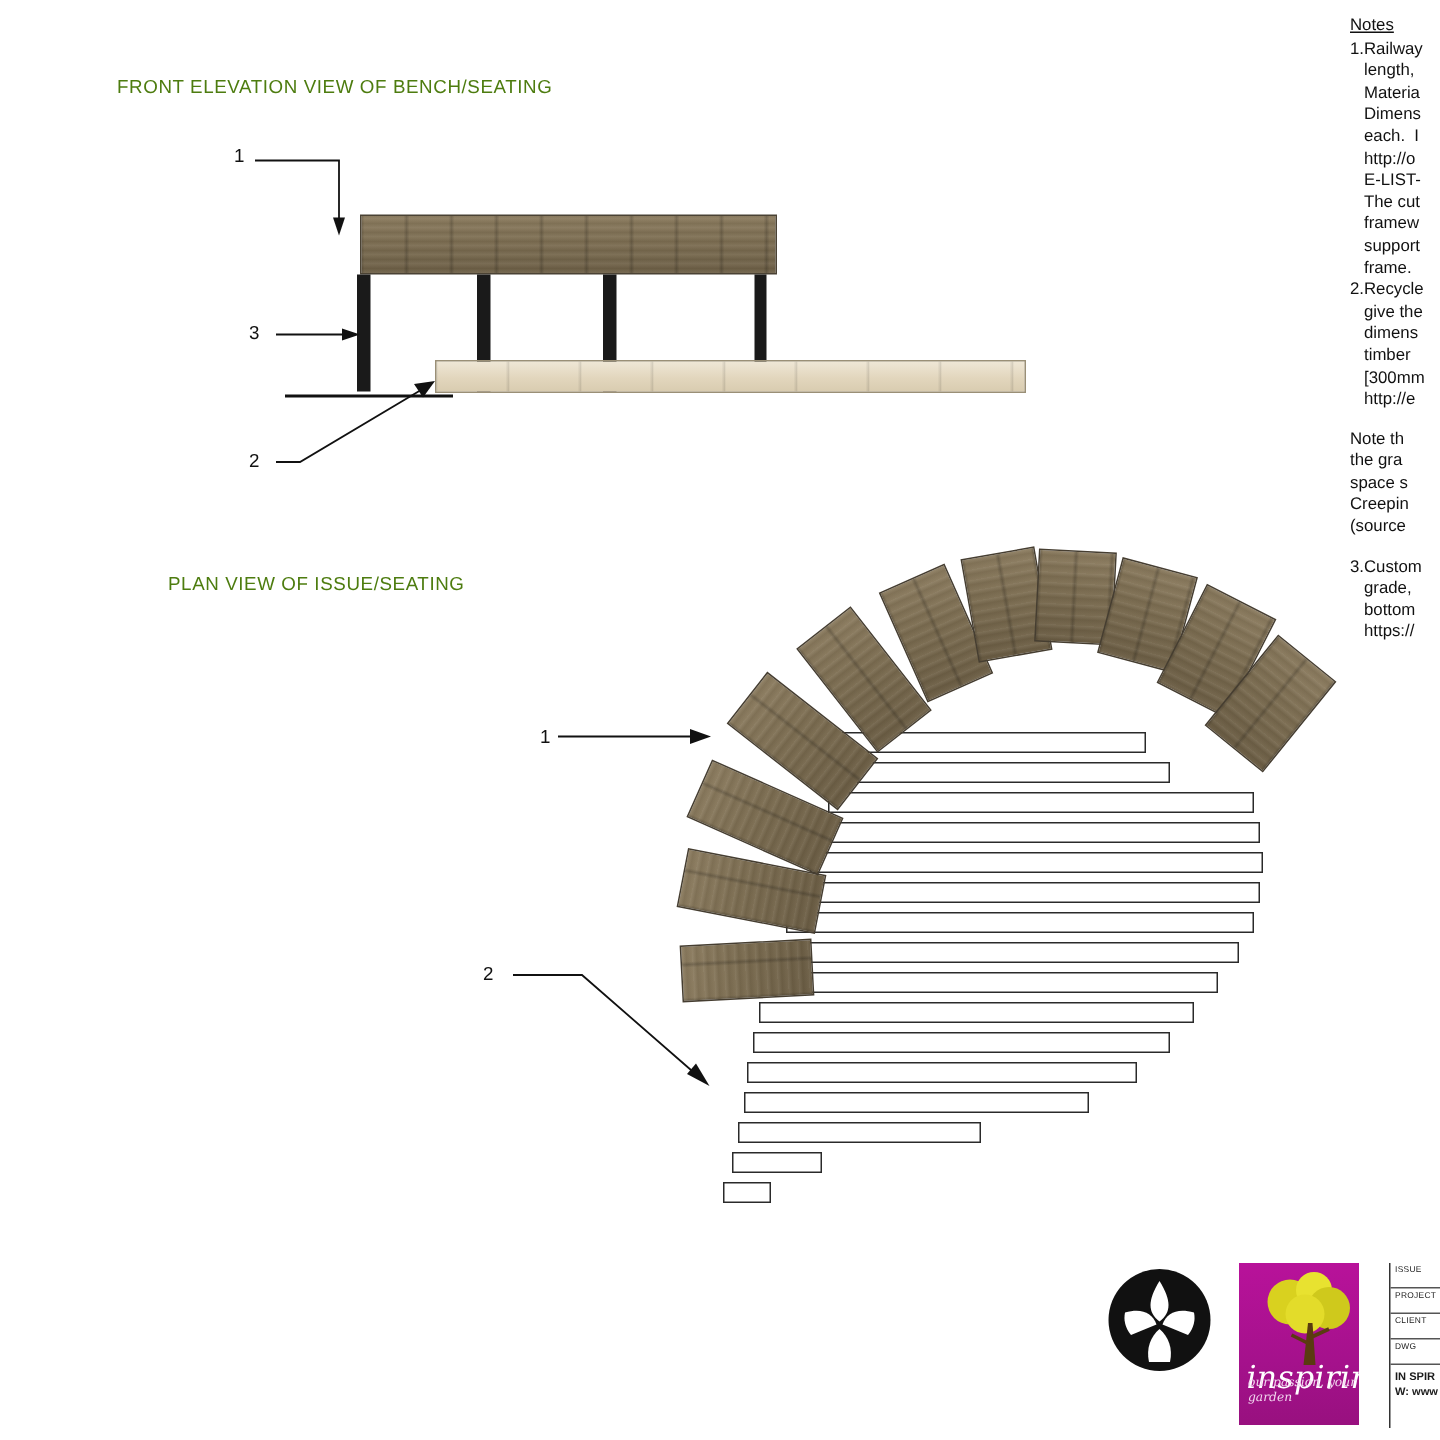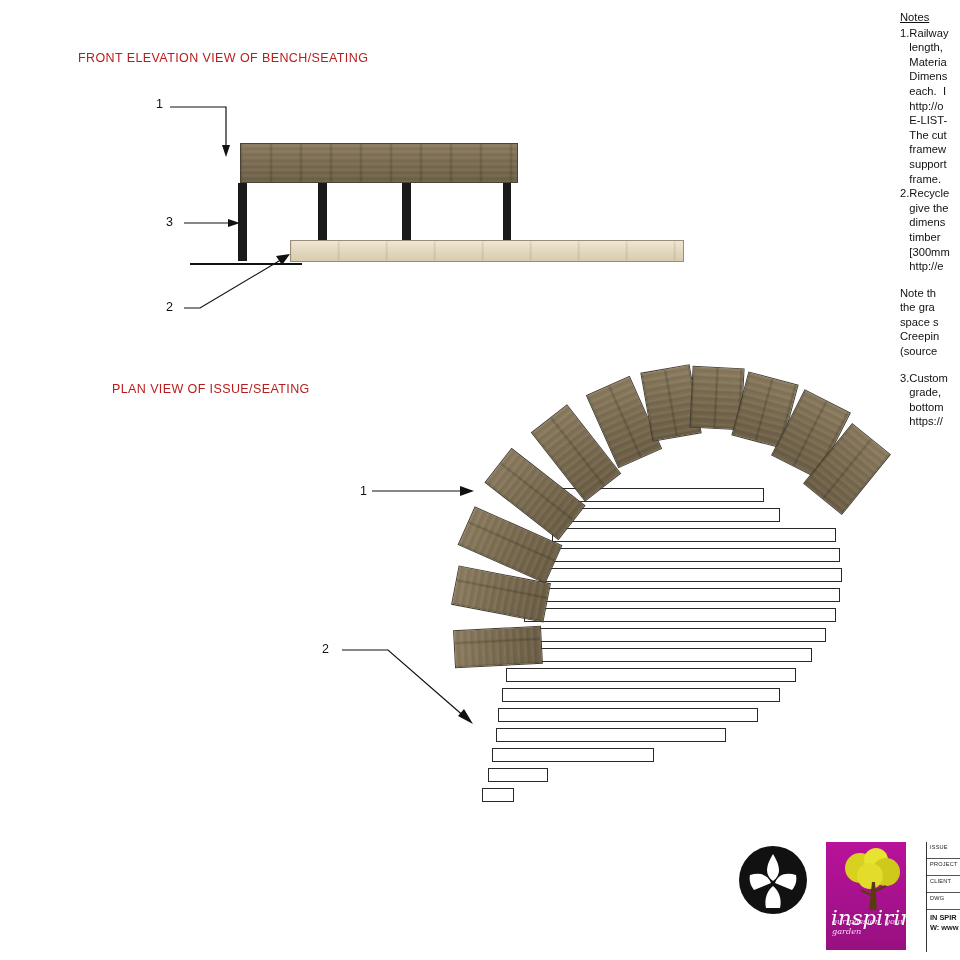--- a/index.html
+++ b/index.html
@@ -19,21 +19,21 @@
     position: absolute;
     inset: 0;
     background: #ffffff;
   }
 
   
   .view-title {
     position: absolute;
     font-size: 12.5px;
     letter-spacing: 0.4px;
-    color: #b91c1c;
+    color: #4d7c0f;
     white-space: nowrap;
   }
   #title-elevation { left: 78px; top: 51px; }
   #title-plan      { left: 112px; top: 382px; }
 
   
   .callout-num {
     position: absolute;
     font-size: 12.5px;
     color: #111;

